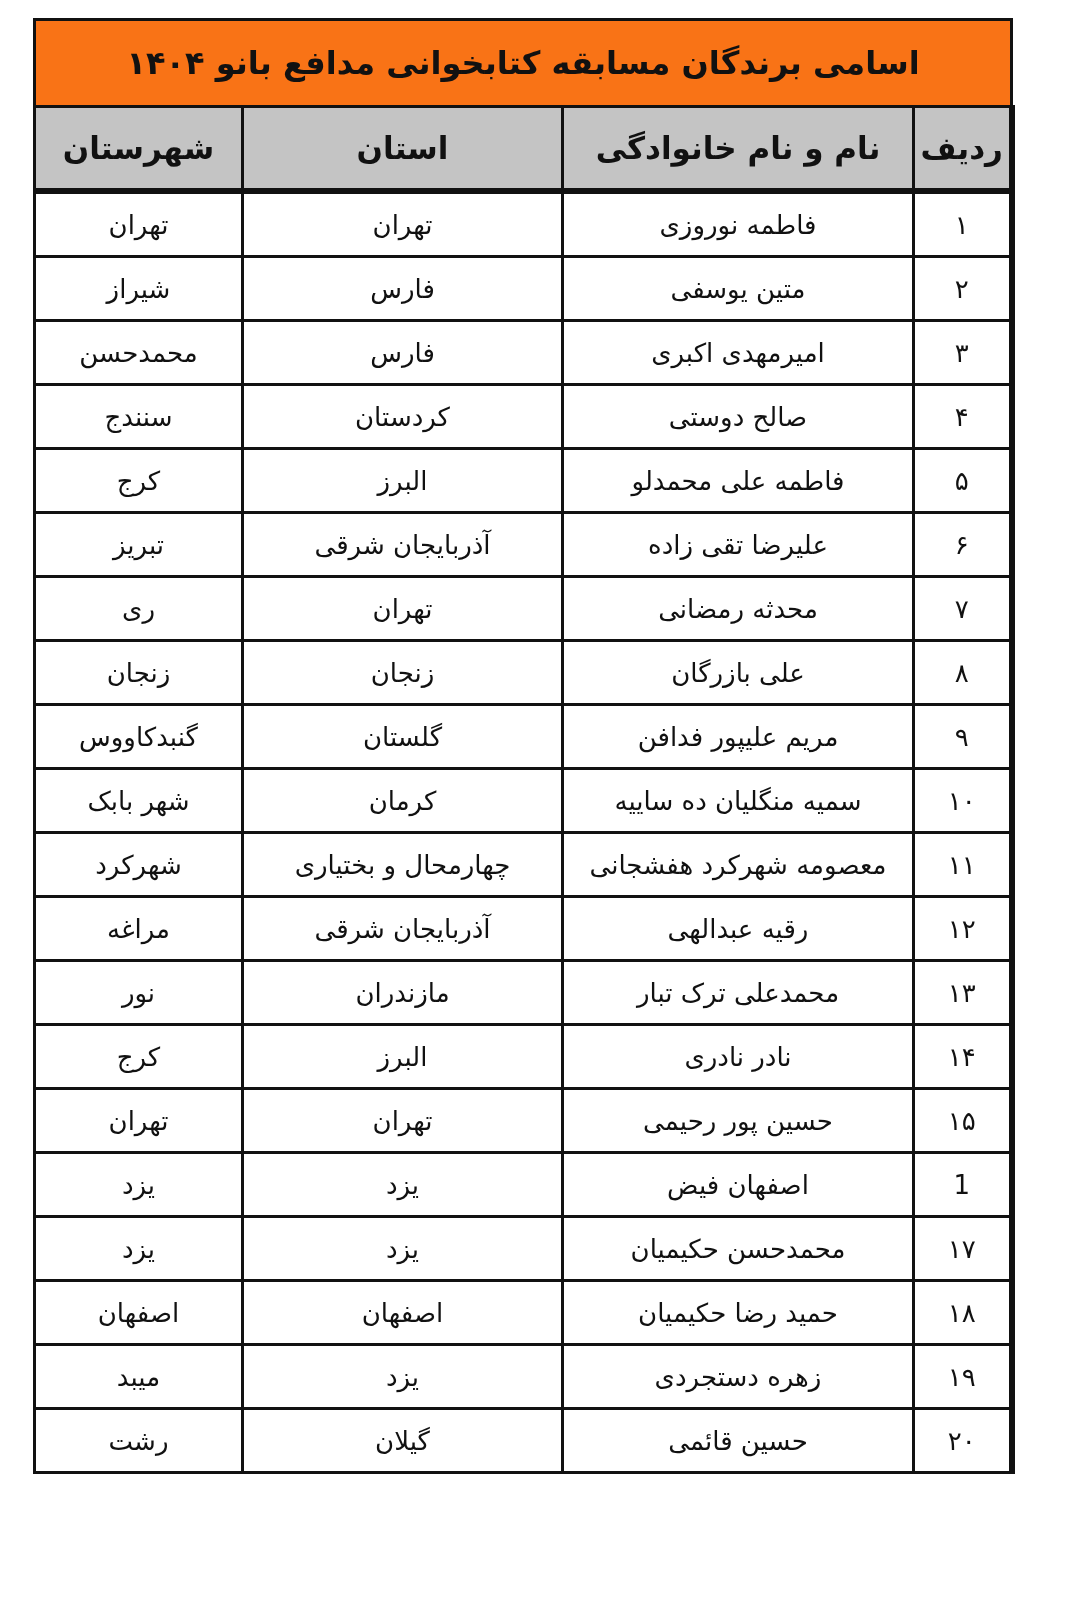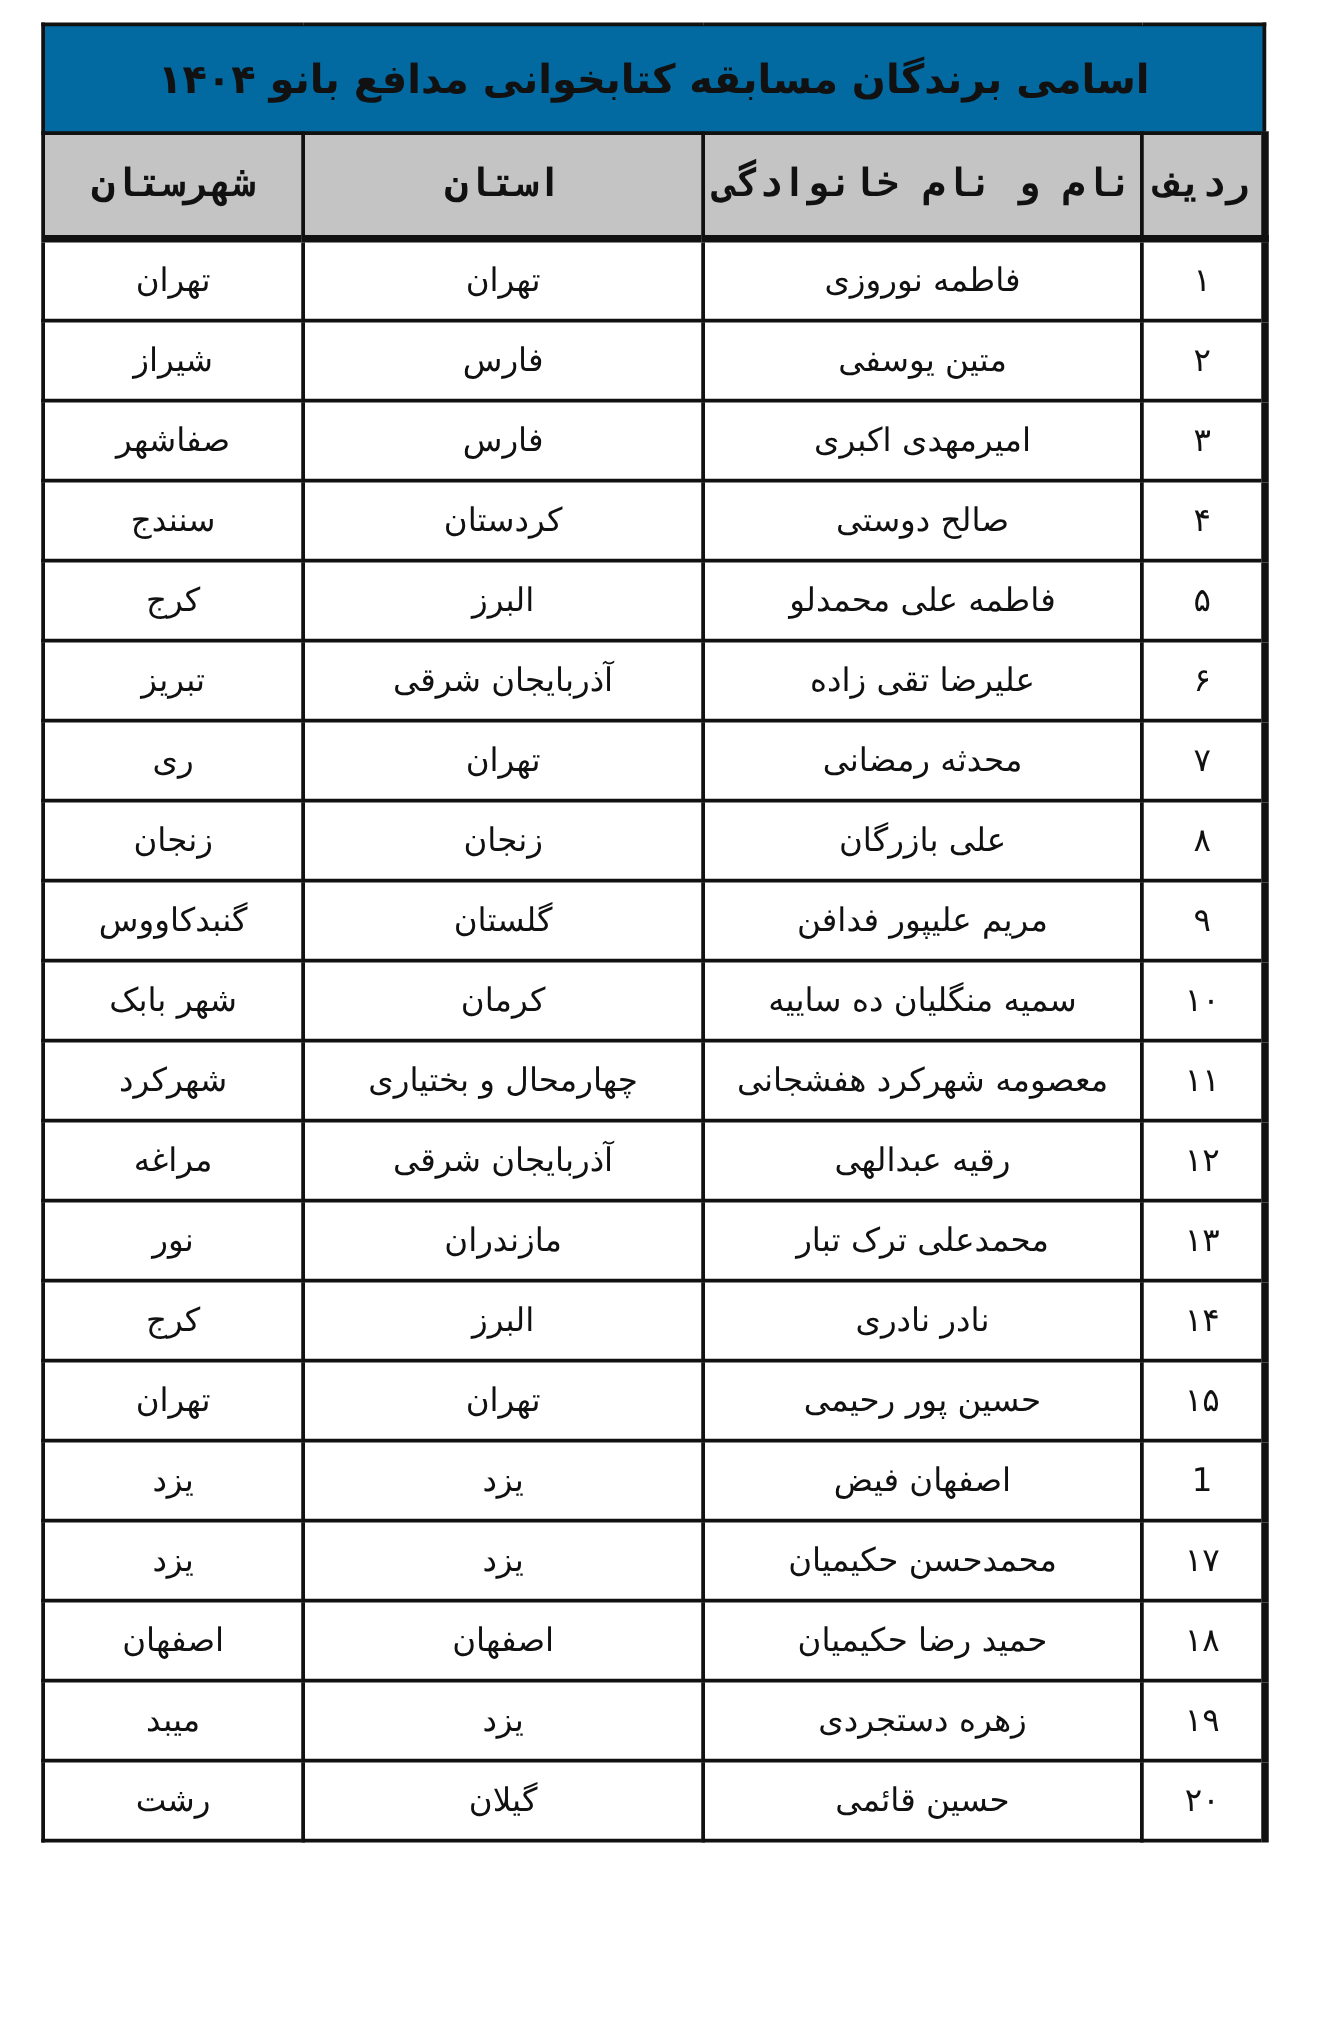--- a/index.html
+++ b/index.html
@@ -1,23 +1,23 @@
 <!DOCTYPE html>
 <html><head>
 <meta charset="utf-8">
 <style>
   html, body { margin: 0; padding: 0; background: #ffffff; }
   body { width: 1071px; height: 1620px; position: relative; overflow: hidden;
          font-family: "DejaVu Sans", sans-serif; color: #111; }
   .sheet { position: absolute; left: 33px; top: 18px; width: 977px; }
   table { border-collapse: collapse; width: 977px; table-layout: fixed; direction: rtl; }
   td, th { border: 3px solid #111; text-align: center; vertical-align: middle; padding: 0; }
-  .title-cell { background: #0369a1; height: 84px; font-size: 32px; font-weight: bold;
+  .title-cell { background: #f97316; height: 84px; font-size: 32px; font-weight: bold;
                 border-bottom-width: 3px; }
-  .head th { background: #c4c4c4; height: 80px; font-size: 31px; font-weight: bold; border-bottom-width: 6px; font-family: Liberation Mono, monospace; }
+  .head th { background: #c4c4c4; height: 80px; font-size: 31px; font-weight: bold; border-bottom-width: 6px; }
   .row td { height: 61px; font-size: 26px; font-weight: normal; background: #fff; }
   .row td.num { font-size: 26px; }
   col.c-idx { width: 98px; }
   col.c-name { width: 351px; }
   col.c-prov { width: 320px; }
   col.c-city { width: 208px; }
   .outer-right { border-right-width: 6px; text-align: center; }
 </style>
 </head>
 <body>
@@ -51,21 +51,21 @@
         <tr class="row">
           <td class="num outer-right">۲</td>
           <td>متین یوسفی</td>
           <td>فارس</td>
           <td>شیراز</td>
         </tr>
         <tr class="row">
           <td class="num outer-right">۳</td>
           <td>امیرمهدی اکبری</td>
           <td>فارس</td>
-          <td>صفاشهر</td>
+          <td>محمدحسن</td>
         </tr>
         <tr class="row">
           <td class="num outer-right">۴</td>
           <td>صالح دوستی</td>
           <td>کردستان</td>
           <td>سنندج</td>
         </tr>
         <tr class="row">
           <td class="num outer-right">۵</td>
           <td>فاطمه علی محمدلو</td>

